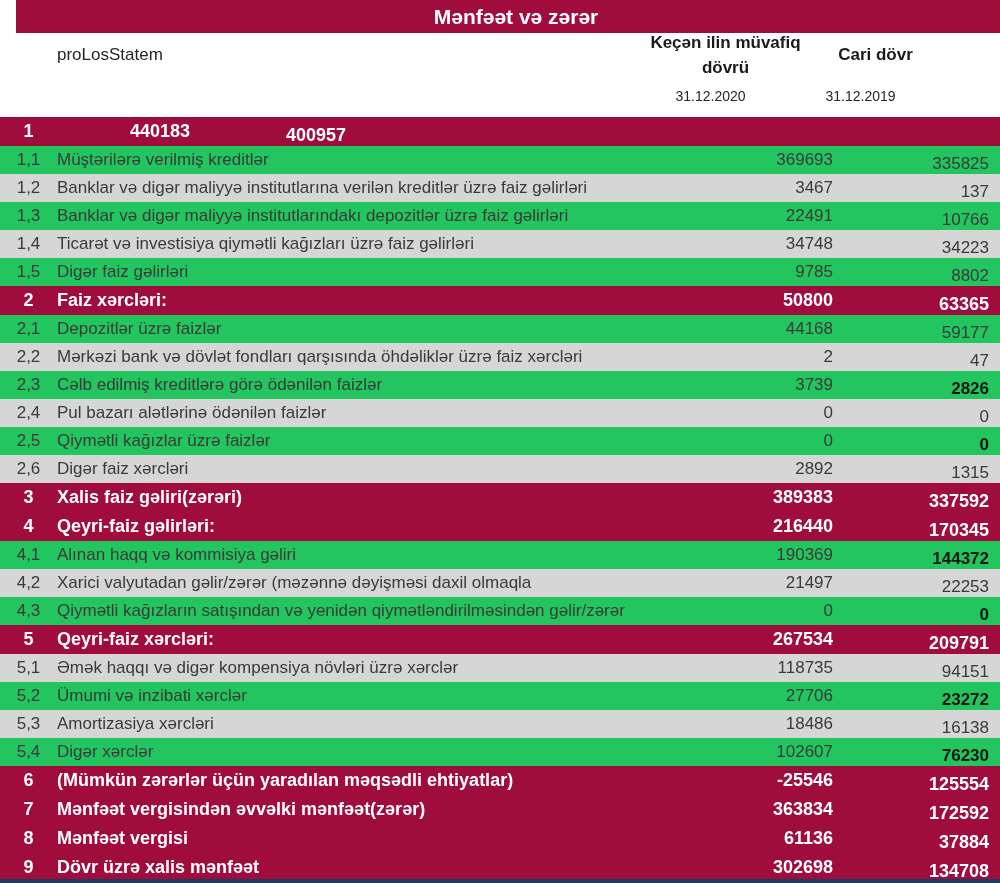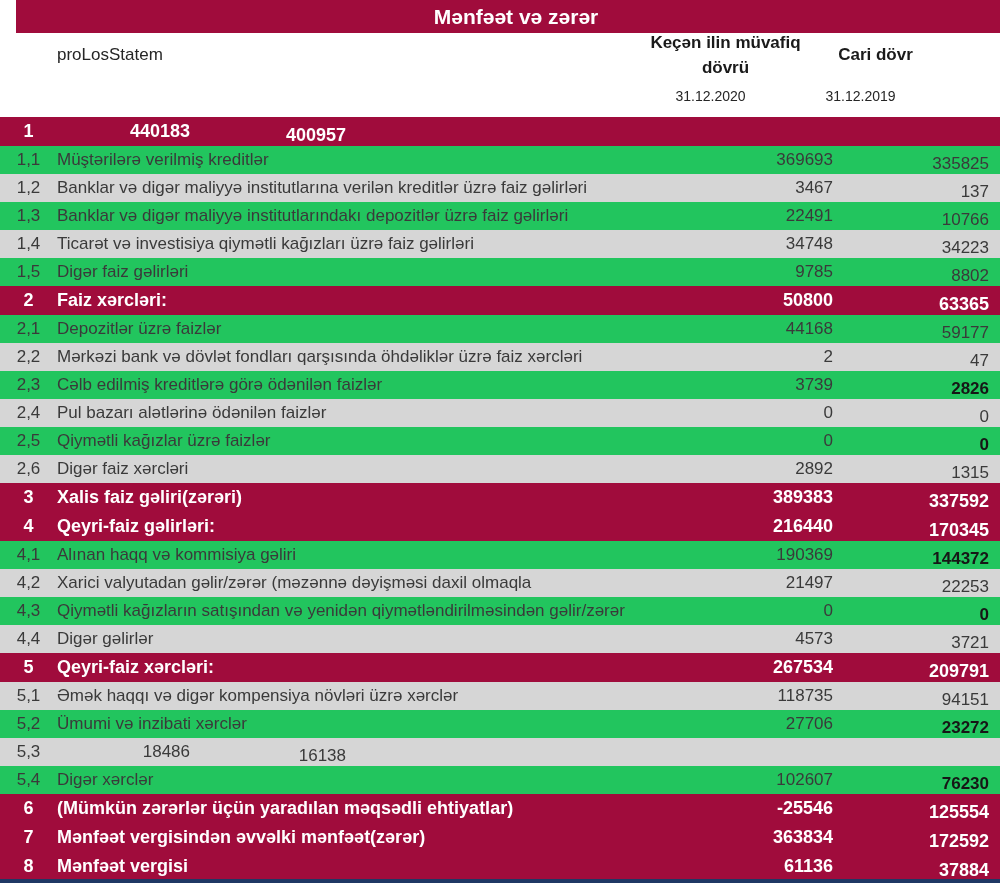--- a/index.html
+++ b/index.html
@@ -192,46 +192,41 @@
         <div class="c-label">Xarici valyutadan gəlir/zərər (məzənnə dəyişməsi daxil olmaqla</div>
         <div class="c-v1">21497</div>
         <div class="c-v2">22253</div>
       </div>
       <div class="row plain">
         <div class="c-num">4,3</div>
         <div class="c-label">Qiymətli kağızların satışından və yenidən qiymətləndirilməsindən gəlir/zərər</div>
         <div class="c-v1">0</div>
         <div class="c-v2 bold">0</div>
       </div>
-      <div class="row shaded">
-        <div class="c-num">4,4</div>
-        <div class="c-label">Digər gəlirlər</div>
-        <div class="c-v1">4573</div>
-        <div class="c-v2">3721</div>
-      </div>
       <div class="row section">
         <div class="c-num">5</div>
         <div class="c-label">Qeyri-faiz xərcləri:</div>
         <div class="c-v1">267534</div>
         <div class="c-v2">209791</div>
       </div>
       <div class="row shaded">
         <div class="c-num">5,1</div>
         <div class="c-label">Əmək haqqı və digər kompensiya növləri üzrə xərclər</div>
         <div class="c-v1">118735</div>
         <div class="c-v2">94151</div>
       </div>
       <div class="row plain">
         <div class="c-num">5,2</div>
         <div class="c-label">Ümumi və inzibati xərclər</div>
         <div class="c-v1">27706</div>
         <div class="c-v2 bold">23272</div>
       </div>
       <div class="row shaded">
         <div class="c-num">5,3</div>
+        <div class="c-label">Amortizasiya xərcləri</div>
         <div class="c-v1">18486</div>
         <div class="c-v2">16138</div>
       </div>
       <div class="row plain">
         <div class="c-num">5,4</div>
         <div class="c-label">Digər xərclər</div>
         <div class="c-v1">102607</div>
         <div class="c-v2 bold">76230</div>
       </div>
       <div class="row section">

